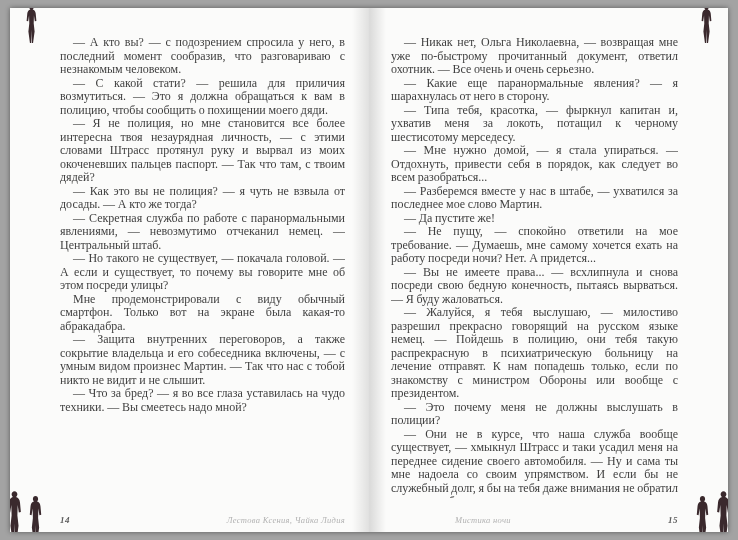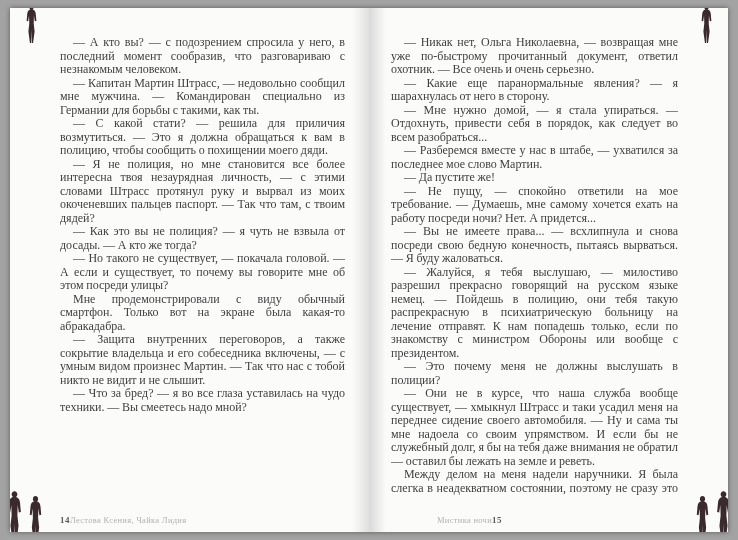--- a/index.html
+++ b/index.html
@@ -32,25 +32,26 @@
     font-size:12px;
     line-height:13.5px;
     text-align:justify;
     text-indent:13px;
     color:#3f3f3f;
     word-spacing:-0.3px;
   }
   .page-text { max-height:462px; overflow:hidden; }
   .footer {
     position:absolute; bottom:7px;
-    display:flex; justify-content:flex-start; align-items:baseline;
+    display:flex; justify-content:space-between; align-items:baseline;
     z-index:3;
+    font-style:italic;
   }
   .page-left  .footer { left:50px; right:24px; }
-  .page-right .footer { left:22px; right:50px; }
+  .page-right .footer { left:40px; right:50px; }
   .pnum  { font-size:9px; color:#5c5c5c; font-weight:bold; letter-spacing:0.5px; }
   .rtitle { font-size:8.5px; color:#b2b2b2; letter-spacing:0.3px; }
   .page-right .rtitle { padding-left:46px; }
   .corner { position:absolute; display:flex; gap:3px; align-items:flex-end; z-index:1; opacity:0.92; }
   .corner svg { fill:#2a181c; }
   .corner.tl { left:14px;  top:-4px; }
   .corner.tr { right:14px; top:-4px; transform:scaleX(-1); }
   .corner.bl { left:-5px;  bottom:-10px; }
   .corner.br { right:-5px; bottom:-10px; transform:scaleX(-1); }
   .fig-sm { width:15px; height:40px; }
@@ -93,39 +94,40 @@
         <use href="#fig-person"></use>
       </svg>
     <svg class="fig-md" viewBox="0 0 32 90">
         <use href="#fig-person"></use>
       </svg>
   </div>
 
   <section class="page page-left">
     <div class="page-text">
       <p>— А кто вы? — с подозрением спросила у него, в последний момент сообразив, что разговариваю с незнакомым человеком.</p>
-      <p>— Капитан Мартин Штрасс, — недовольно сообщил мне мужчина. — Командирован специально из Германии для борьбы с такими, как ты.</p>
       <p>— С какой стати? — решила для приличия возмутиться. — Это я должна обращаться к вам в полицию, чтобы сообщить о похищении моего дяди.</p>
       <p>— Я не полиция, но мне становится все более интересна твоя незаурядная личность, — с этими словами Штрасс протянул руку и вырвал из моих окоченевших пальцев паспорт. — Так что там, с твоим дядей?</p>
       <p>— Как это вы не полиция? — я чуть не взвыла от досады. — А кто же тогда?</p>
+      <p>— Секретная служба по работе с паранормальными явлениями, — невозмутимо отчеканил немец. — Центральный штаб.</p>
       <p>— Но такого не существует, — покачала головой. — А если и существует, то почему вы говорите мне об этом посреди улицы?</p>
       <p>Мне продемонстрировали с виду обычный смартфон. Только вот на экране была какая-то абракадабра.</p>
       <p>— Защита внутренних переговоров, а также сокрытие владельца и его собеседника включены, — с умным видом произнес Мартин. — Так что нас с тобой никто не видит и не слышит.</p>
       <p>— Что за бред? — я во все глаза уставилась на чудо техники. — Вы смеетесь надо мной?</p>
     </div>
     <div class="footer">
       <span class="pnum">14</span>
       <span class="rtitle">Лестова Ксения, Чайка Лидия</span>
     </div>
   </section>
 
   <section class="page page-right">
     <div class="page-text">
       <p>— Никак нет, Ольга Николаевна, — возвращая мне уже по-быстрому прочитанный документ, ответил охотник. — Все очень и очень серьезно.</p>
       <p>— Какие еще паранормальные явления? — я шарахнулась от него в сторону.</p>
+      <p>— Типа тебя, красотка, — фыркнул капитан и, ухватив меня за локоть, потащил к черному шестисотому мерседесу.</p>
       <p>— Мне нужно домой, — я стала упираться. — Отдохнуть, привести себя в порядок, как следует во всем разобраться...</p>
       <p>— Разберемся вместе у нас в штабе, — ухватился за последнее мое слово Мартин.</p>
       <p>— Да пустите же!</p>
       <p>— Не пущу, — спокойно ответили на мое требование. — Думаешь, мне самому хочется ехать на работу посреди ночи? Нет. А придется...</p>
       <p>— Вы не имеете права... — всхлипнула и снова посреди свою бедную конечность, пытаясь вырваться. — Я буду жаловаться.</p>
       <p>— Жалуйся, я тебя выслушаю, — милостиво разрешил прекрасно говорящий на русском языке немец. — Пойдешь в полицию, они тебя такую распрекрасную в психиатрическую больницу на лечение отправят. К нам попадешь только, если по знакомству с министром Обороны или вообще с президентом.</p>
       <p>— Это почему меня не должны выслушать в полиции?</p>
       <p>— Они не в курсе, что наша служба вообще существует, — хмыкнул Штрасс и таки усадил меня на переднее сидение своего автомобиля. — Ну и сама ты мне надоела со своим упрямством. И если бы не служебный долг, я бы на тебя даже внимания не обратил — оставил бы лежать на земле и реветь.</p>
       <p>Между делом на меня надели наручники. Я была слегка в неадекватном состоянии, поэтому не сразу это заметила.</p>
     </div>

